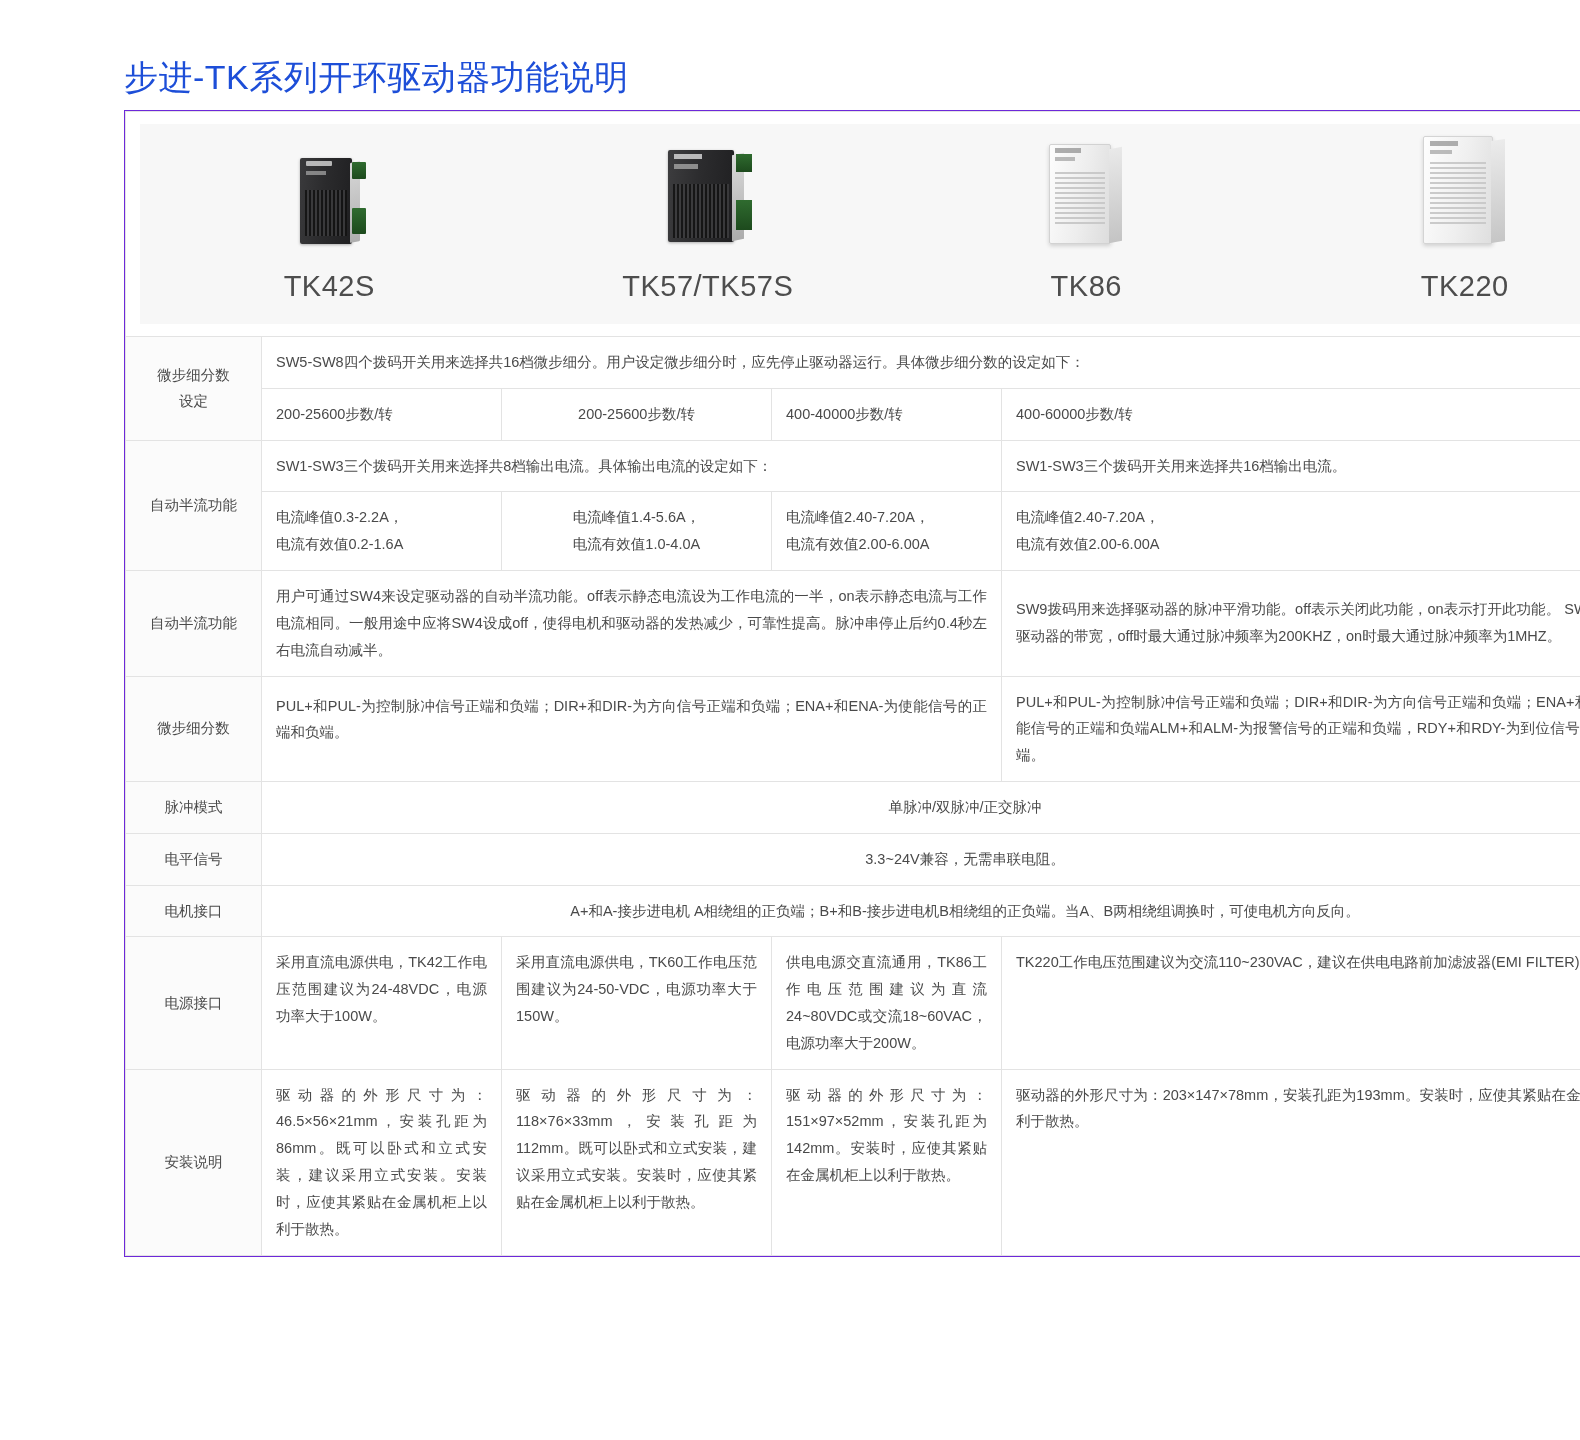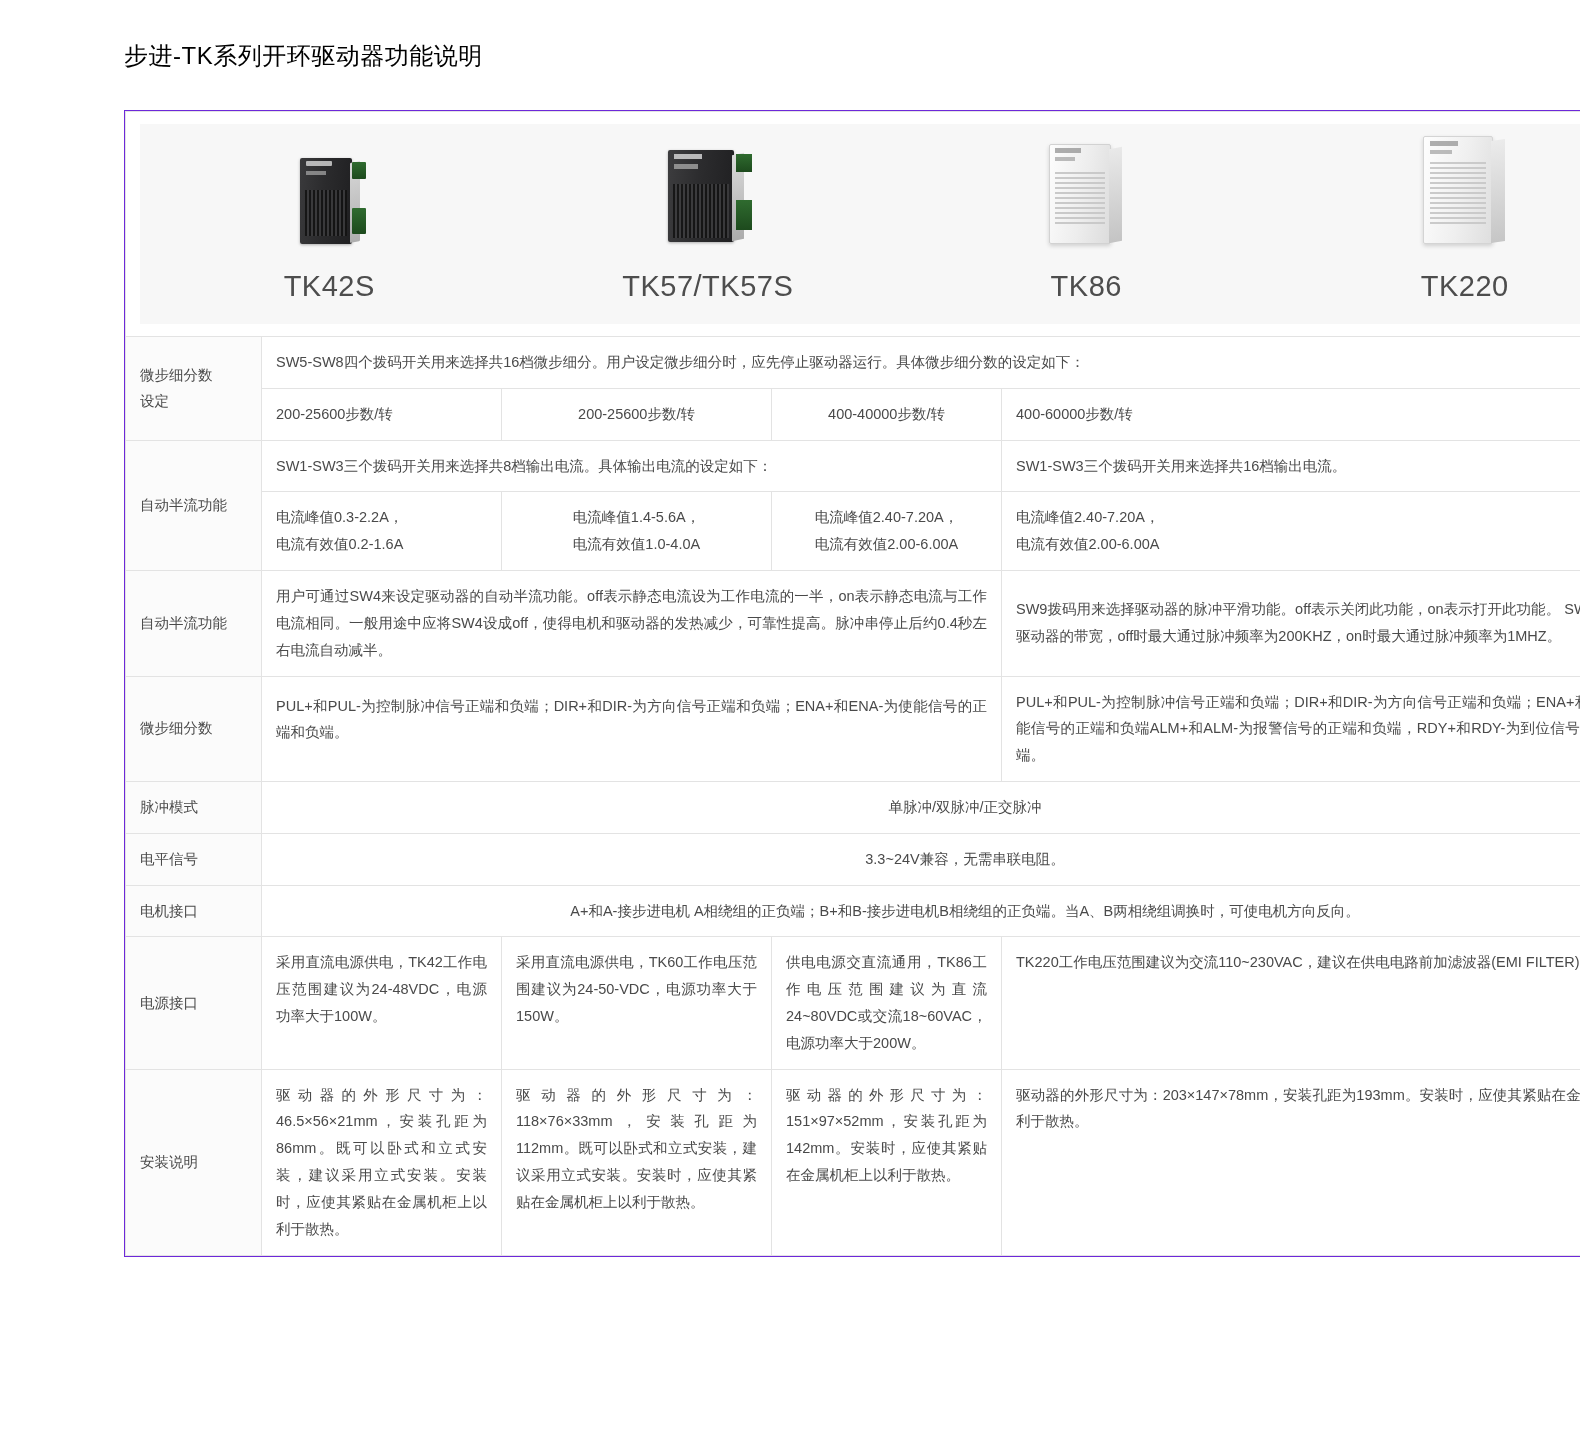--- a/index.html
+++ b/index.html
@@ -8,23 +8,23 @@
     width: 1580px;
     height: 1440px;
     background: #ffffff;
     font-family: "Liberation Sans", sans-serif;
     color: #3c3c3c;
     overflow: hidden;
   }
   .page-title {
     position: absolute;
     left: 124px;
-    top: 24px;
-    font-size: 24px;
-    color: #000000;
+    top: 32px;
+    font-size: 34px;
+    color: #1d4ed8;
     letter-spacing: 0.5px;
     font-weight: normal;
   }
   .table-wrap {
     position: absolute;
     left: 124px;
     top: 110px;
     width: 1546px;
     border: 1px solid #6d28d9;
   }
@@ -36,21 +36,21 @@
   table.spec td {
     border: 1px solid #e3e3e3;
     vertical-align: middle;
     font-size: 14.5px;
     line-height: 1.85;
     padding: 12px 14px;
     color: #4a4a4a;
   }
   .rowhead {
     width: 136px;
-    text-align: left;
+    text-align: center;
     color: #4a4a4a;
     background: #fbfbfb;
     font-size: 15px;
   }
   .models-row td {
     border: none;
     border-bottom: 1px solid #e3e3e3;
     padding: 0;
   }
   .models {
@@ -191,21 +191,21 @@
   .drv220 .logo {
     position: absolute; left: 13px; top: 7px; width: 28px; height: 5px;
     background: #8d8d8d; opacity: .7;
   }
   .drv220 .label {
     position: absolute; left: 13px; top: 16px; width: 22px; height: 4px;
     background: #ababab; opacity: .8;
   }
   td.c-a { width: 240px; }
   td.c-b { width: 270px; }
-  td.c-c { width: 230px; text-align: center; }
+  td.c-c { width: 230px; }
   td.just { text-align: justify; text-align-last: left; }
   td.center { text-align: center; }
 </style>
 </head>
 <body>
 
 <h1 class="page-title">步进-TK系列开环驱动器功能说明</h1>
 
 <div class="table-wrap">
   <table class="spec">

